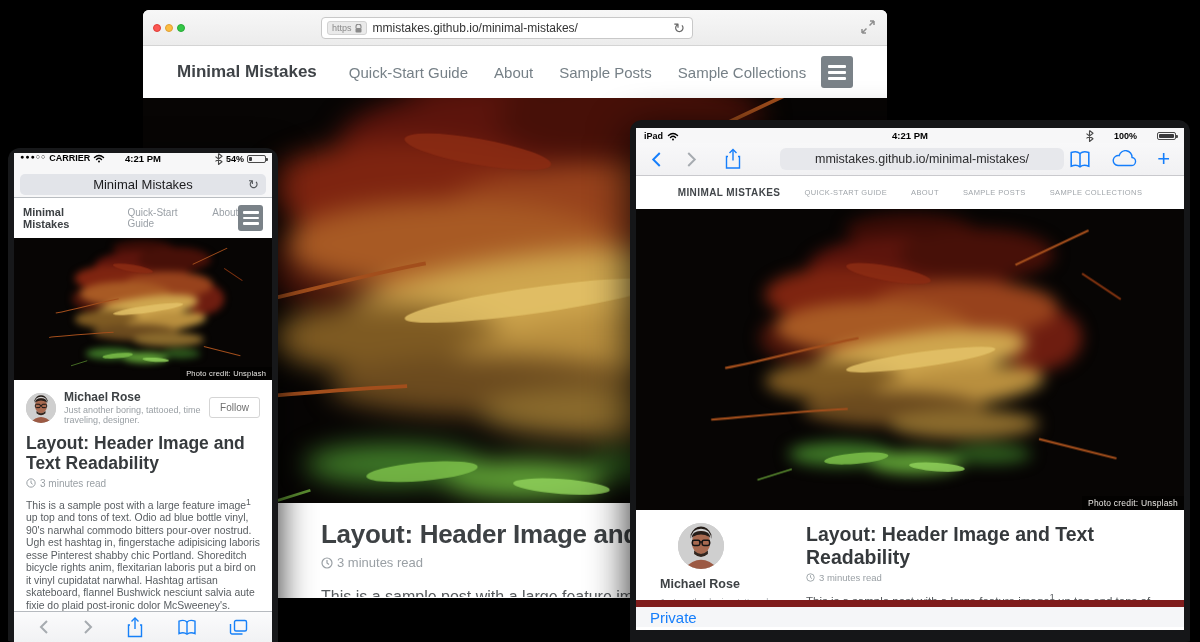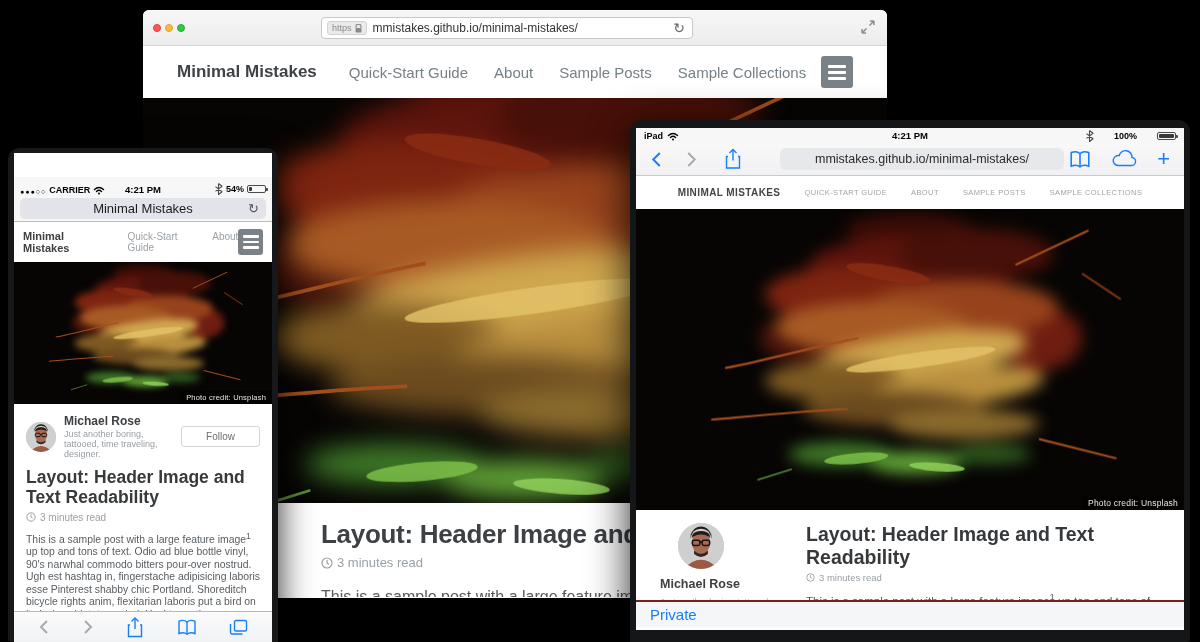--- a/index.html
+++ b/index.html
@@ -44,22 +44,22 @@
   .d-image{height:405px;}
   .d-content{height:94px;padding:16px 30px 0 178px;overflow:hidden;}
   .d-title{font-size:26px;font-weight:bold;color:#3d4144;letter-spacing:-.3px;white-space:nowrap;}
   .d-meta{font-size:13px;margin-top:5px;}
   .d-para{font-size:16px;line-height:1.55;color:#55595c;margin-top:12px;}
 
   
   .iphone{position:absolute;left:8px;top:148px;width:270px;height:494px;background:#17181a;
           border-radius:12px 12px 0 0;padding:5px 6px 0 6px;box-shadow:0 10px 35px rgba(0,0,0,.85);}
   .ip-screen{position:relative;width:258px;height:489px;background:#fff;overflow:hidden;}
-  .ip-status{display:flex;align-items:flex-end;height:18px;background:#f7f7f8;padding:0 6px;
-             font-size:9px;font-weight:bold;color:#000;position:relative;margin-top:24px;}
+  .ip-status{display:flex;align-items:flex-start;height:18px;background:#f7f7f8;padding:0 6px;
+             font-size:9px;font-weight:bold;color:#000;position:relative;}
   .ip-status .dots{font-size:7px;letter-spacing:1px;margin-right:3px;}
   .ip-time{position:absolute;left:0;right:0;text-align:center;font-size:9.5px;}
   .ip-right{margin-left:auto;display:flex;align-items:center;gap:3px;z-index:1;}
   .batt{position:relative;width:19px;height:8px;border:1px solid #4a4a4a;border-radius:2px;padding:1px;}
   .batt::after{content:"";position:absolute;right:-3px;top:2px;width:2px;height:3px;background:#4a4a4a;border-radius:0 1px 1px 0;}
   .batt i{display:block;height:100%;background:#3a3a3c;border-radius:1px;}
   .ip-urlrow{height:27px;background:#f7f7f8;border-bottom:1px solid #b9bdc1;padding:3px 6px;}
   .ip-field{position:relative;height:21px;background:#e2e4e9;border-radius:5px;display:flex;
             align-items:center;justify-content:center;font-size:13px;color:#1c1c1e;cursor:text;}
   .ip-field .refresh{position:absolute;right:7px;color:#54575b;font-size:13px;cursor:pointer;}
@@ -69,21 +69,21 @@
   .ip-links span{font-size:10px;color:#9ba1a7;cursor:pointer;}
   .ip-hamburger{margin-left:auto;width:27px;height:26px;}
   .ip-hamburger i{width:16px;height:2.5px;}
   .ip-image{height:142px;}
   .ip-article{padding:10px 12px 0 12px;height:289px;overflow:hidden;}
   .ip-author{display:flex;align-items:center;gap:8px;}
   .ip-author .avatar{width:30px;height:30px;}
   .ip-name{font-size:12px;font-weight:bold;color:#3d4144;}
   .ip-bio{font-size:9px;color:#9aa0a5;margin-top:1px;}
   .follow-btn{margin-left:auto;border:1px solid #d5d5d5;border-radius:3px;background:#fff;
-              font-size:10px;color:#6f6f6f;padding:4px 24px;cursor:pointer;font-family:inherit;}
+              font-size:10px;color:#6f6f6f;padding:4px 10px;cursor:pointer;font-family:inherit;}
   .ip-title{font-size:17.5px;font-weight:bold;color:#363a3d;line-height:1.13;margin-top:9px;}
   .ip-meta{font-size:10px;margin-top:4px;}
   .ip-para{font-size:10.4px;line-height:1.2;color:#585d61;margin-top:8px;}
   .ip-toolbar{position:absolute;left:0;right:0;bottom:0;height:31px;
               background:linear-gradient(#fbfbfc,#f1f2f4);border-top:1px solid #b6babf;
               display:flex;align-items:center;justify-content:space-around;padding:0 8px;}
   .ip-toolbar .icon{cursor:pointer;}
   .c-gray{color:#a6abb0;} .c-blue{color:#1680f8;}
 
   
@@ -105,21 +105,21 @@
   .pad-image{height:301px;}
   .pad-content{display:flex;height:90px;padding:13px 20px 0 24px;overflow:hidden;}
   .pad-authorcol{width:118px;flex:none;}
   .pad-authorcol .avatar{width:46px;height:46px;margin-left:18px;}
   .pad-name{font-size:12.5px;font-weight:bold;color:#3d4144;margin-top:8px;}
   .pad-bio{font-size:8.5px;color:#a6abb0;margin-top:6px;}
   .pad-articlecol{flex:1;padding-left:28px;overflow:hidden;}
   .pad-title{font-size:19.5px;font-weight:bold;color:#35393c;}
   .pad-meta{font-size:9.5px;margin-top:3px;}
   .pad-para{font-size:11.5px;line-height:1.35;color:#55595c;margin-top:8px;}
-  .private-bar{display:flex;align-items:center;height:27px;background:#f5f6f8;border-top:2px solid #7f1d1d;padding:0 14px;}
+  .private-bar{display:flex;align-items:center;height:27px;background:#f5f6f8;border-top:7px solid #7f1d1d;padding:0 14px;}
   .private-label{font-size:15px;color:#157efb;cursor:pointer;}
 </style>
 </head>
 <body>
 
 <svg width="0" height="0" style="position:absolute">
   <defs>
     <g id="leafpic">
       <rect x="-100" y="-100" width="600" height="480" fill="#070504"></rect>
       <g style="filter:blur(7px)">

